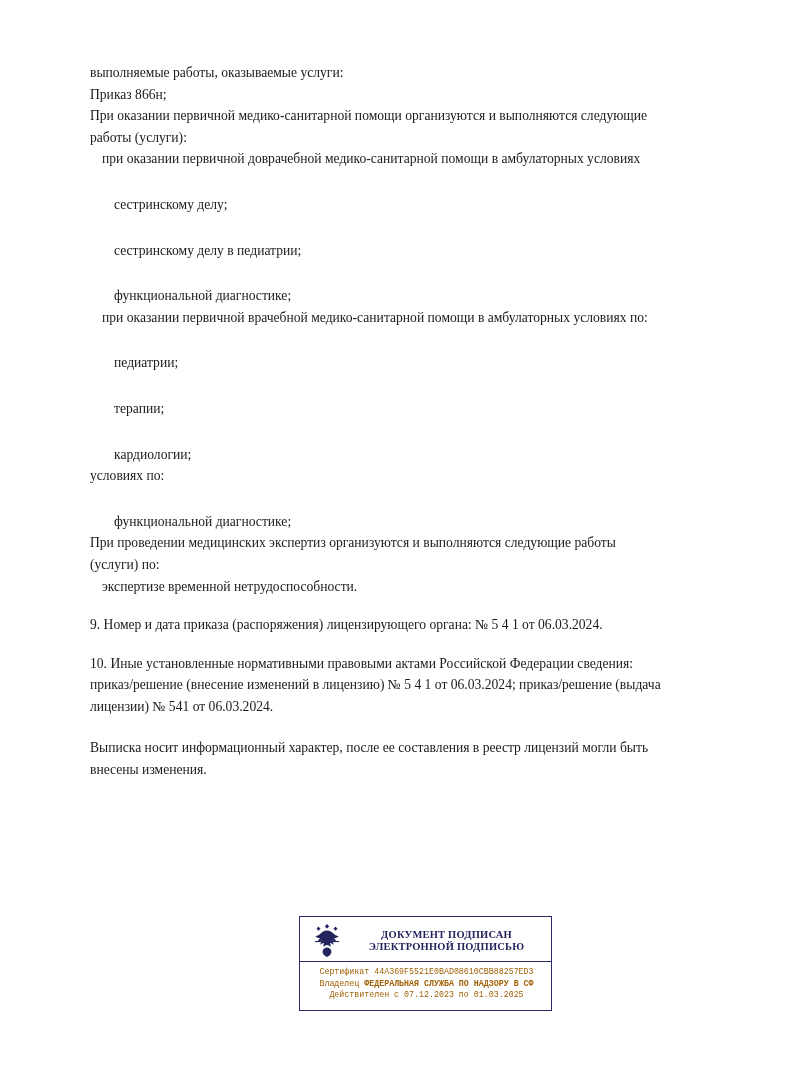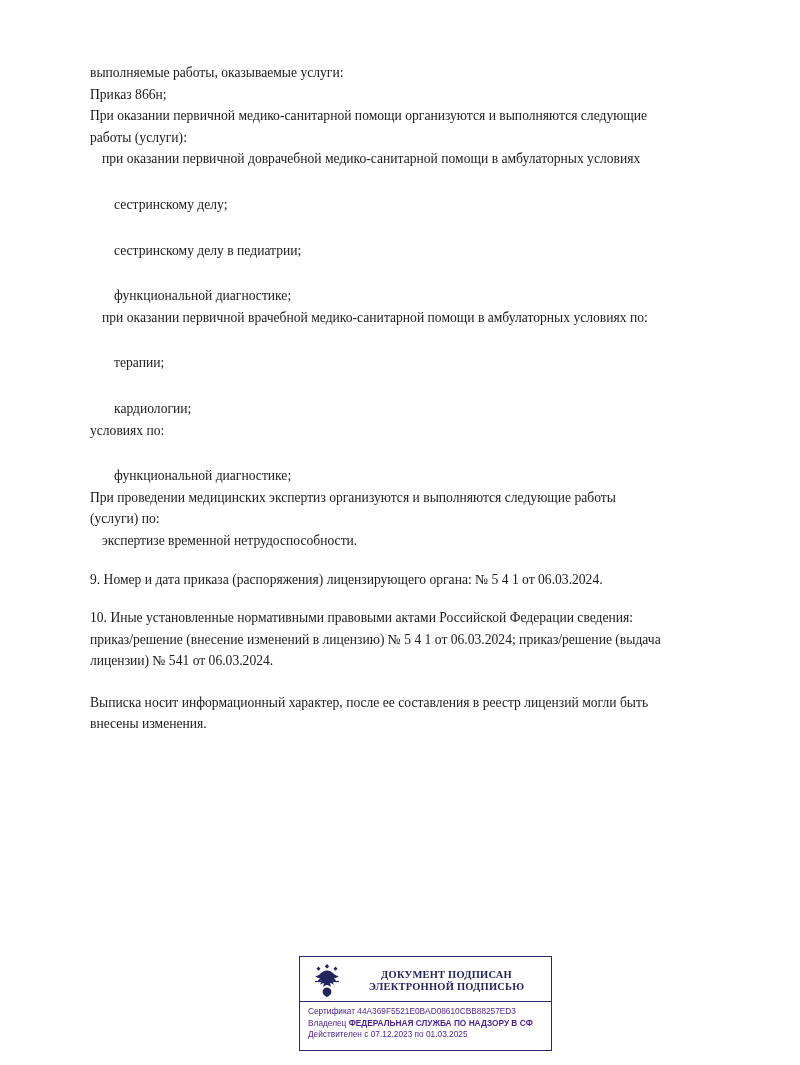--- a/index.html
+++ b/index.html
@@ -41,21 +41,21 @@
 
   .para {
     font-size: 13.6px;
     line-height: 21.6px;
   }
 
   
   .stamp {
     position: absolute;
     left: 299px;
-    top: 956px;
+    top: 916px;
     width: 253px;
     height: 95px;
     border: 1px solid #2a2a68;
     box-sizing: border-box;
     background: #fff;
   }
   .stamp-top {
     display: flex;
     align-items: center;
     padding: 6px 6px 2px 6px;
@@ -82,22 +82,23 @@
     letter-spacing: 0.2px;
     padding-right: 2px;
   }
   .stamp-rule {
     width: 100%;
     height: 1px;
     background: #2a2a68;
   }
   .stamp-lines {
     padding: 4px 6px 3px 8px;
-    font-family: Liberation Sans, sans-serif;
-    color: #4c1d95;
+    font-family: Liberation Mono, monospace;
+    color: #a16207;
+    text-align: center;
   }
   .stamp-line {
     font-size: 8.3px;
     line-height: 11.6px;
     white-space: nowrap;
     overflow: hidden;
   }
   .stamp-line b { font-weight: bold; }
 </style>
 </head>
@@ -110,20 +111,21 @@
     <div>
       <div class="line">выполняемые работы, оказываемые услуги:</div>
       <div class="line">Приказ 866н;</div>
       <div class="line">При оказании первичной медико-санитарной помощи организуются и выполняются следующие</div>
       <div class="line">работы (услуги):</div>
       <div class="line indent-1">при оказании первичной доврачебной медико-санитарной помощи в амбулаторных условиях</div>
       <div class="line indent-2">сестринскому делу;</div>
       <div class="line indent-2">сестринскому делу в педиатрии;</div>
       <div class="line indent-2">функциональной диагностике;</div>
       <div class="line indent-1">при оказании первичной врачебной медико-санитарной помощи в амбулаторных условиях по:</div>
+      <div class="line indent-2">педиатрии;</div>
       <div class="line indent-2">терапии;</div>
       <div class="line indent-2">кардиологии;</div>
       <div class="line">условиях по:</div>
       <div class="line indent-2">функциональной диагностике;</div>
       <div class="line">При проведении медицинских экспертиз организуются и выполняются следующие работы</div>
       <div class="line">(услуги) по:</div>
       <div class="line indent-1">экспертизе временной нетрудоспособности.</div>
     </div>
 
     <div class="gap-med"></div>

